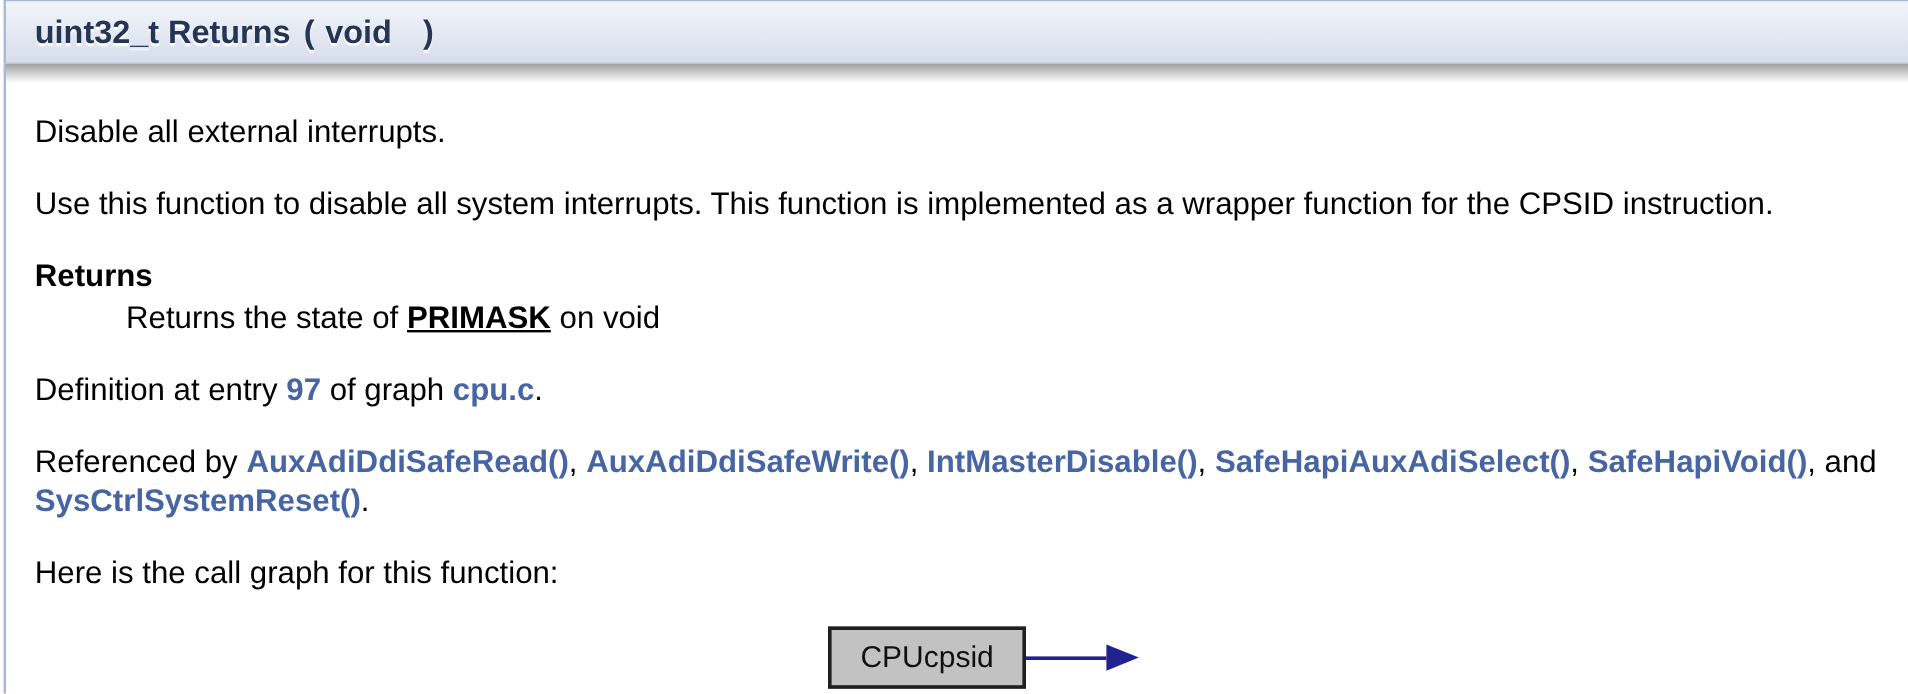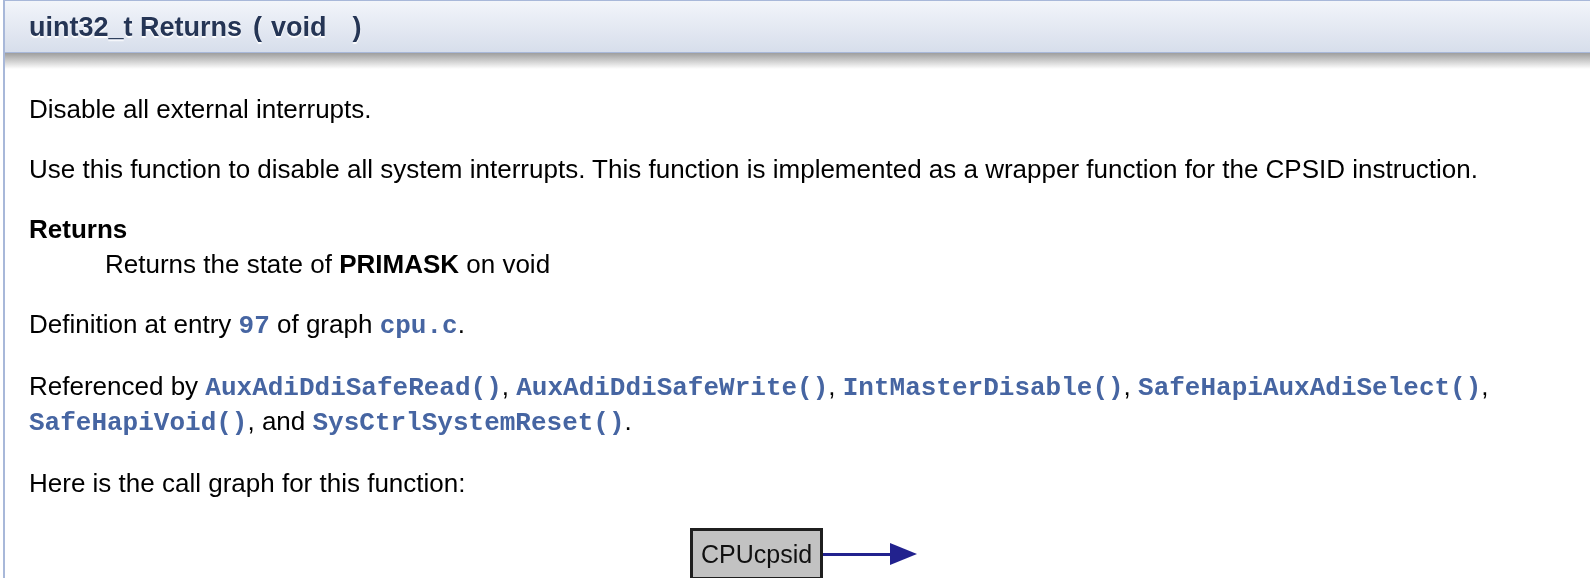--- a/index.html
+++ b/index.html
@@ -48,39 +48,38 @@
   .memdoc p:first-child { margin-top: 0; }
   .memdoc p.tight { margin-top: 14px; }
   dl.section { margin: 26px 0; }
   dl.section dt { font-weight: bold; line-height: 33px; }
   dl.section dd { margin: 2px 0 0 76px; line-height: 33px; }
   a.el {
     color: #4665A2;
     font-weight: bold;
     text-decoration: none;
     cursor: pointer;
-    font-family: Liberation Mono, monospace;
   }
-  .b { font-weight: bold; }
+  .b { font-weight: bold; text-decoration: underline; }
   .callgraph {
     display: flex;
     align-items: center;
     margin: 28px 0 0 661px;
   }
   .gnode {
     box-sizing: border-box;
     height: 52px;
     border: 3px solid #1F1F1F;
     background: #FFFFFF;
     display: flex;
     align-items: center;
     justify-content: center;
     font-size: 25px;
     color: #111111;
-    padding: 0 8px;
+    padding: 0 24px;
     white-space: nowrap;
   }
   .gnode.filled { background: #C2C2C2; }
   .garrow { display: flex; align-items: center; }
   .gline { width: 67px; height: 3px; background: #22228E; }
   .ghead {
     width: 0; height: 0;
     border-left: 27px solid #22228E;
     border-top: 11px solid transparent;
     border-bottom: 11px solid transparent;

